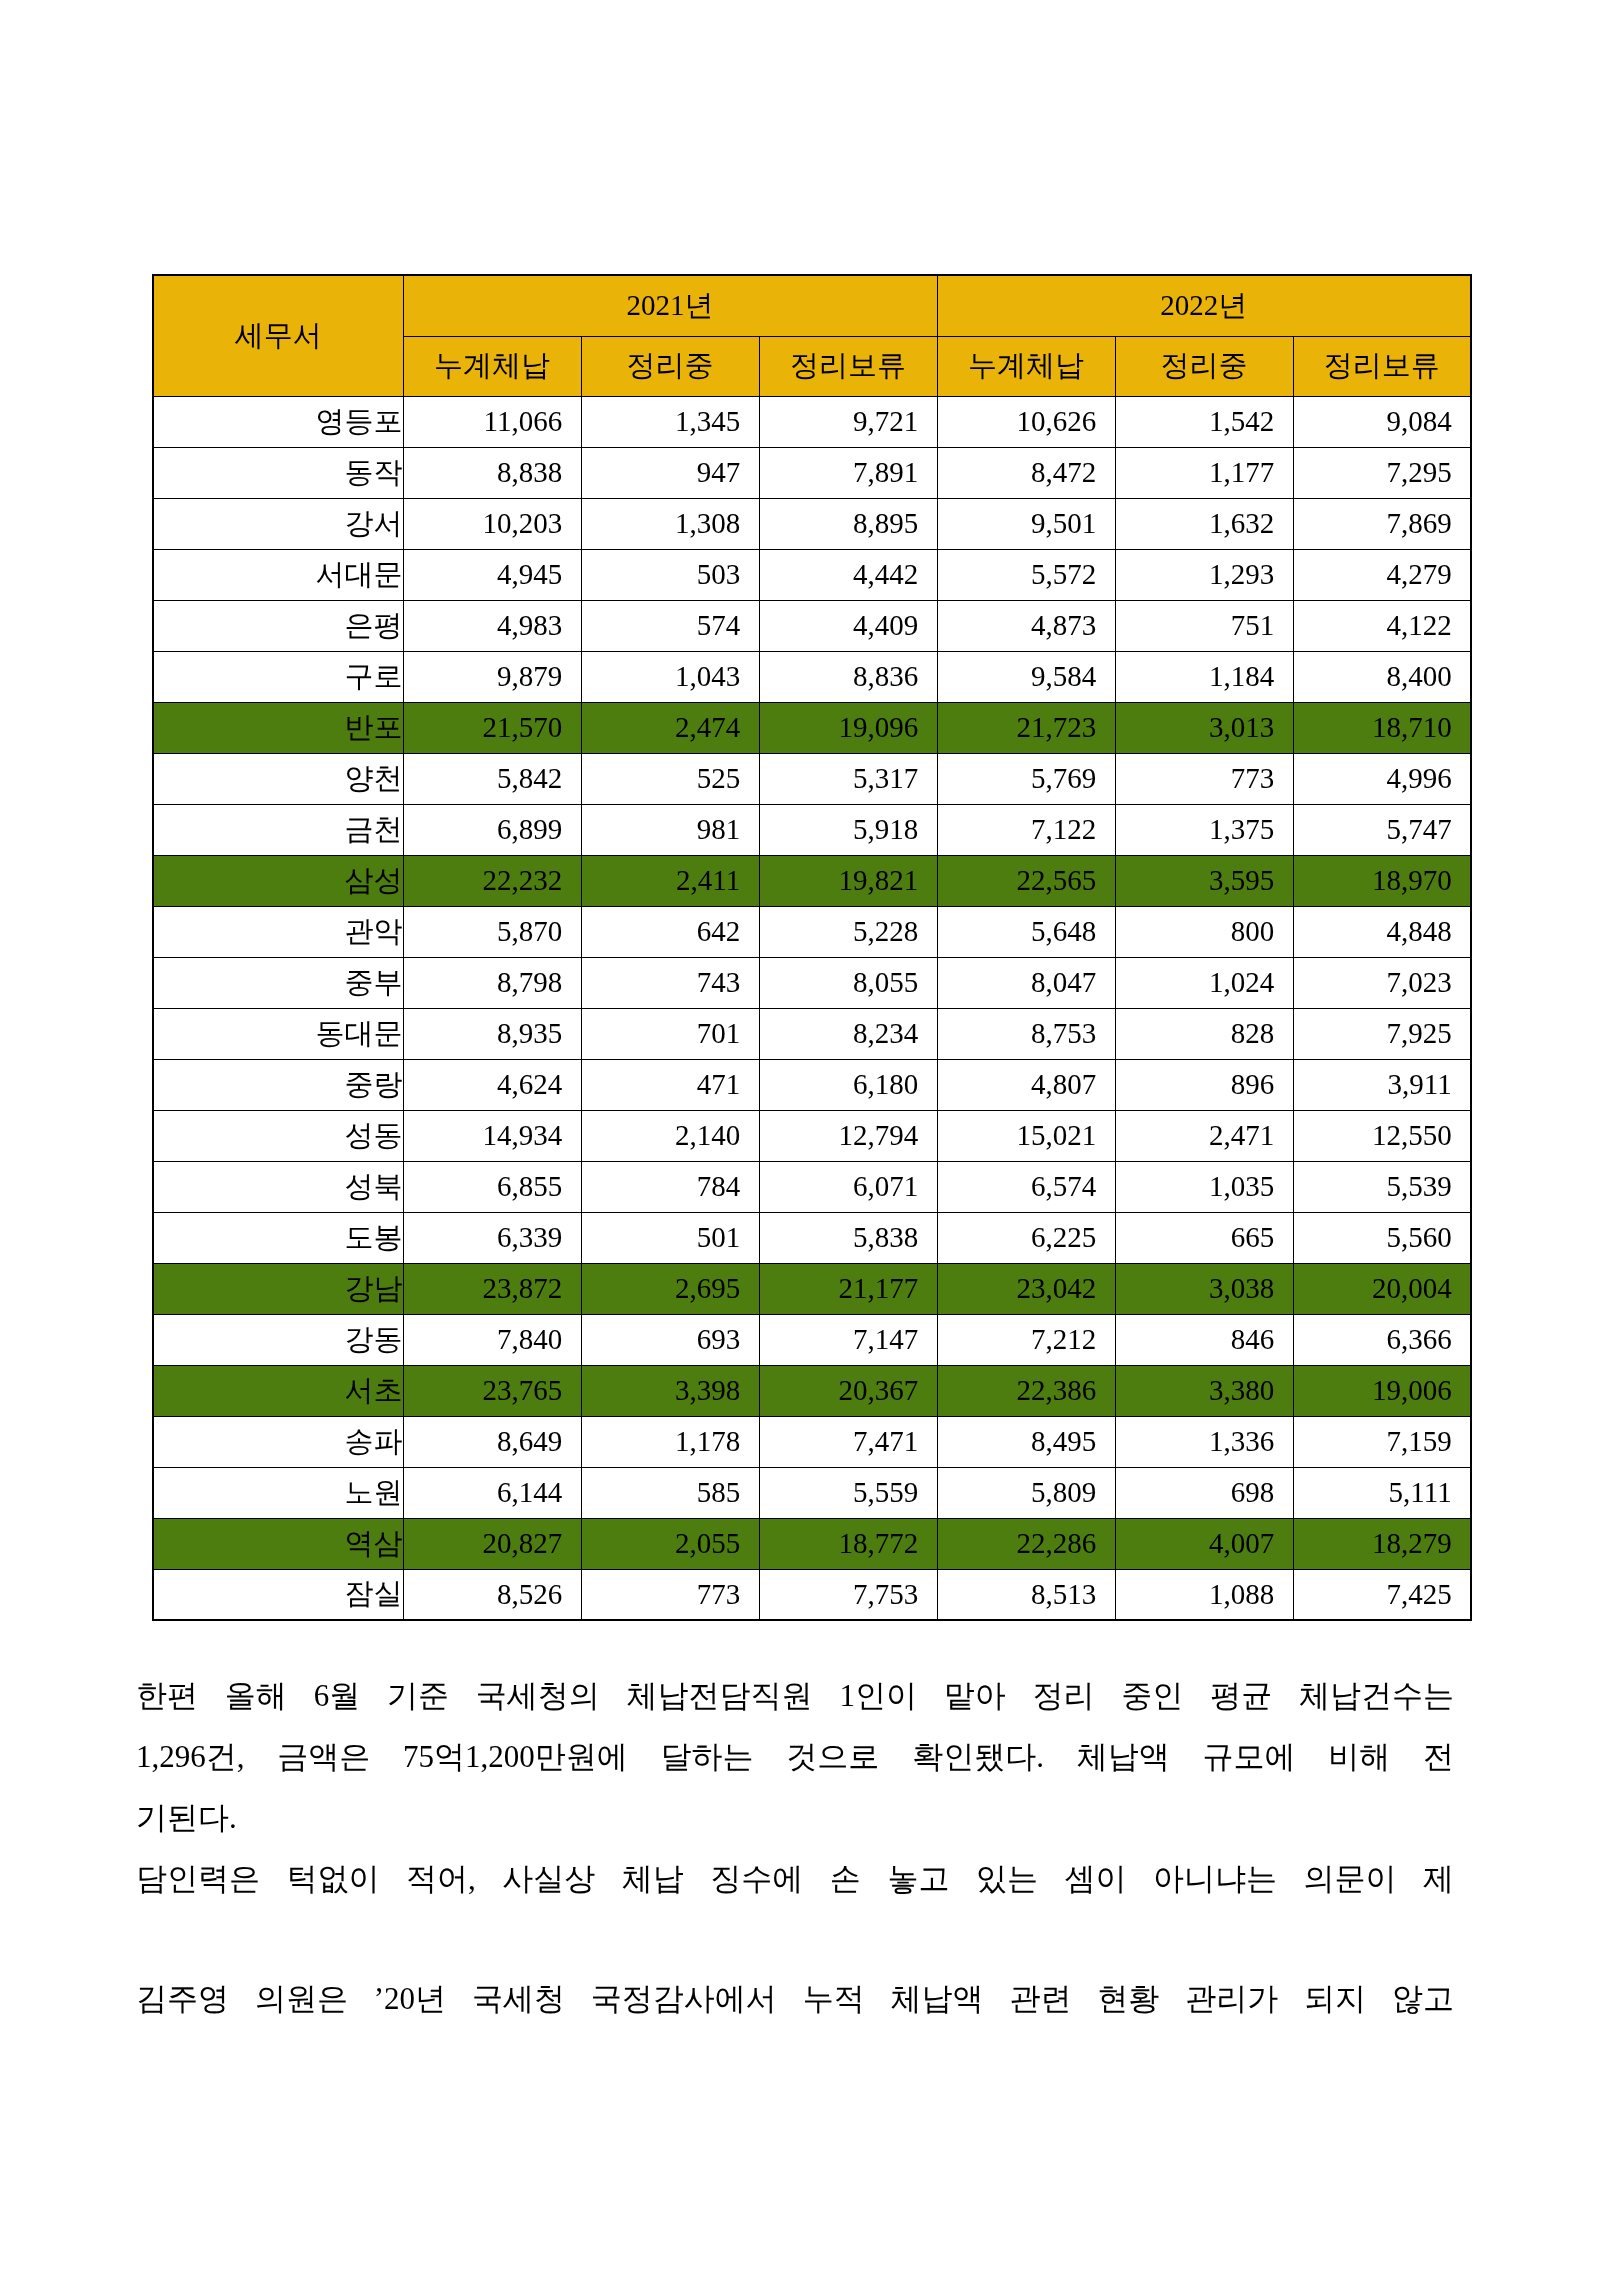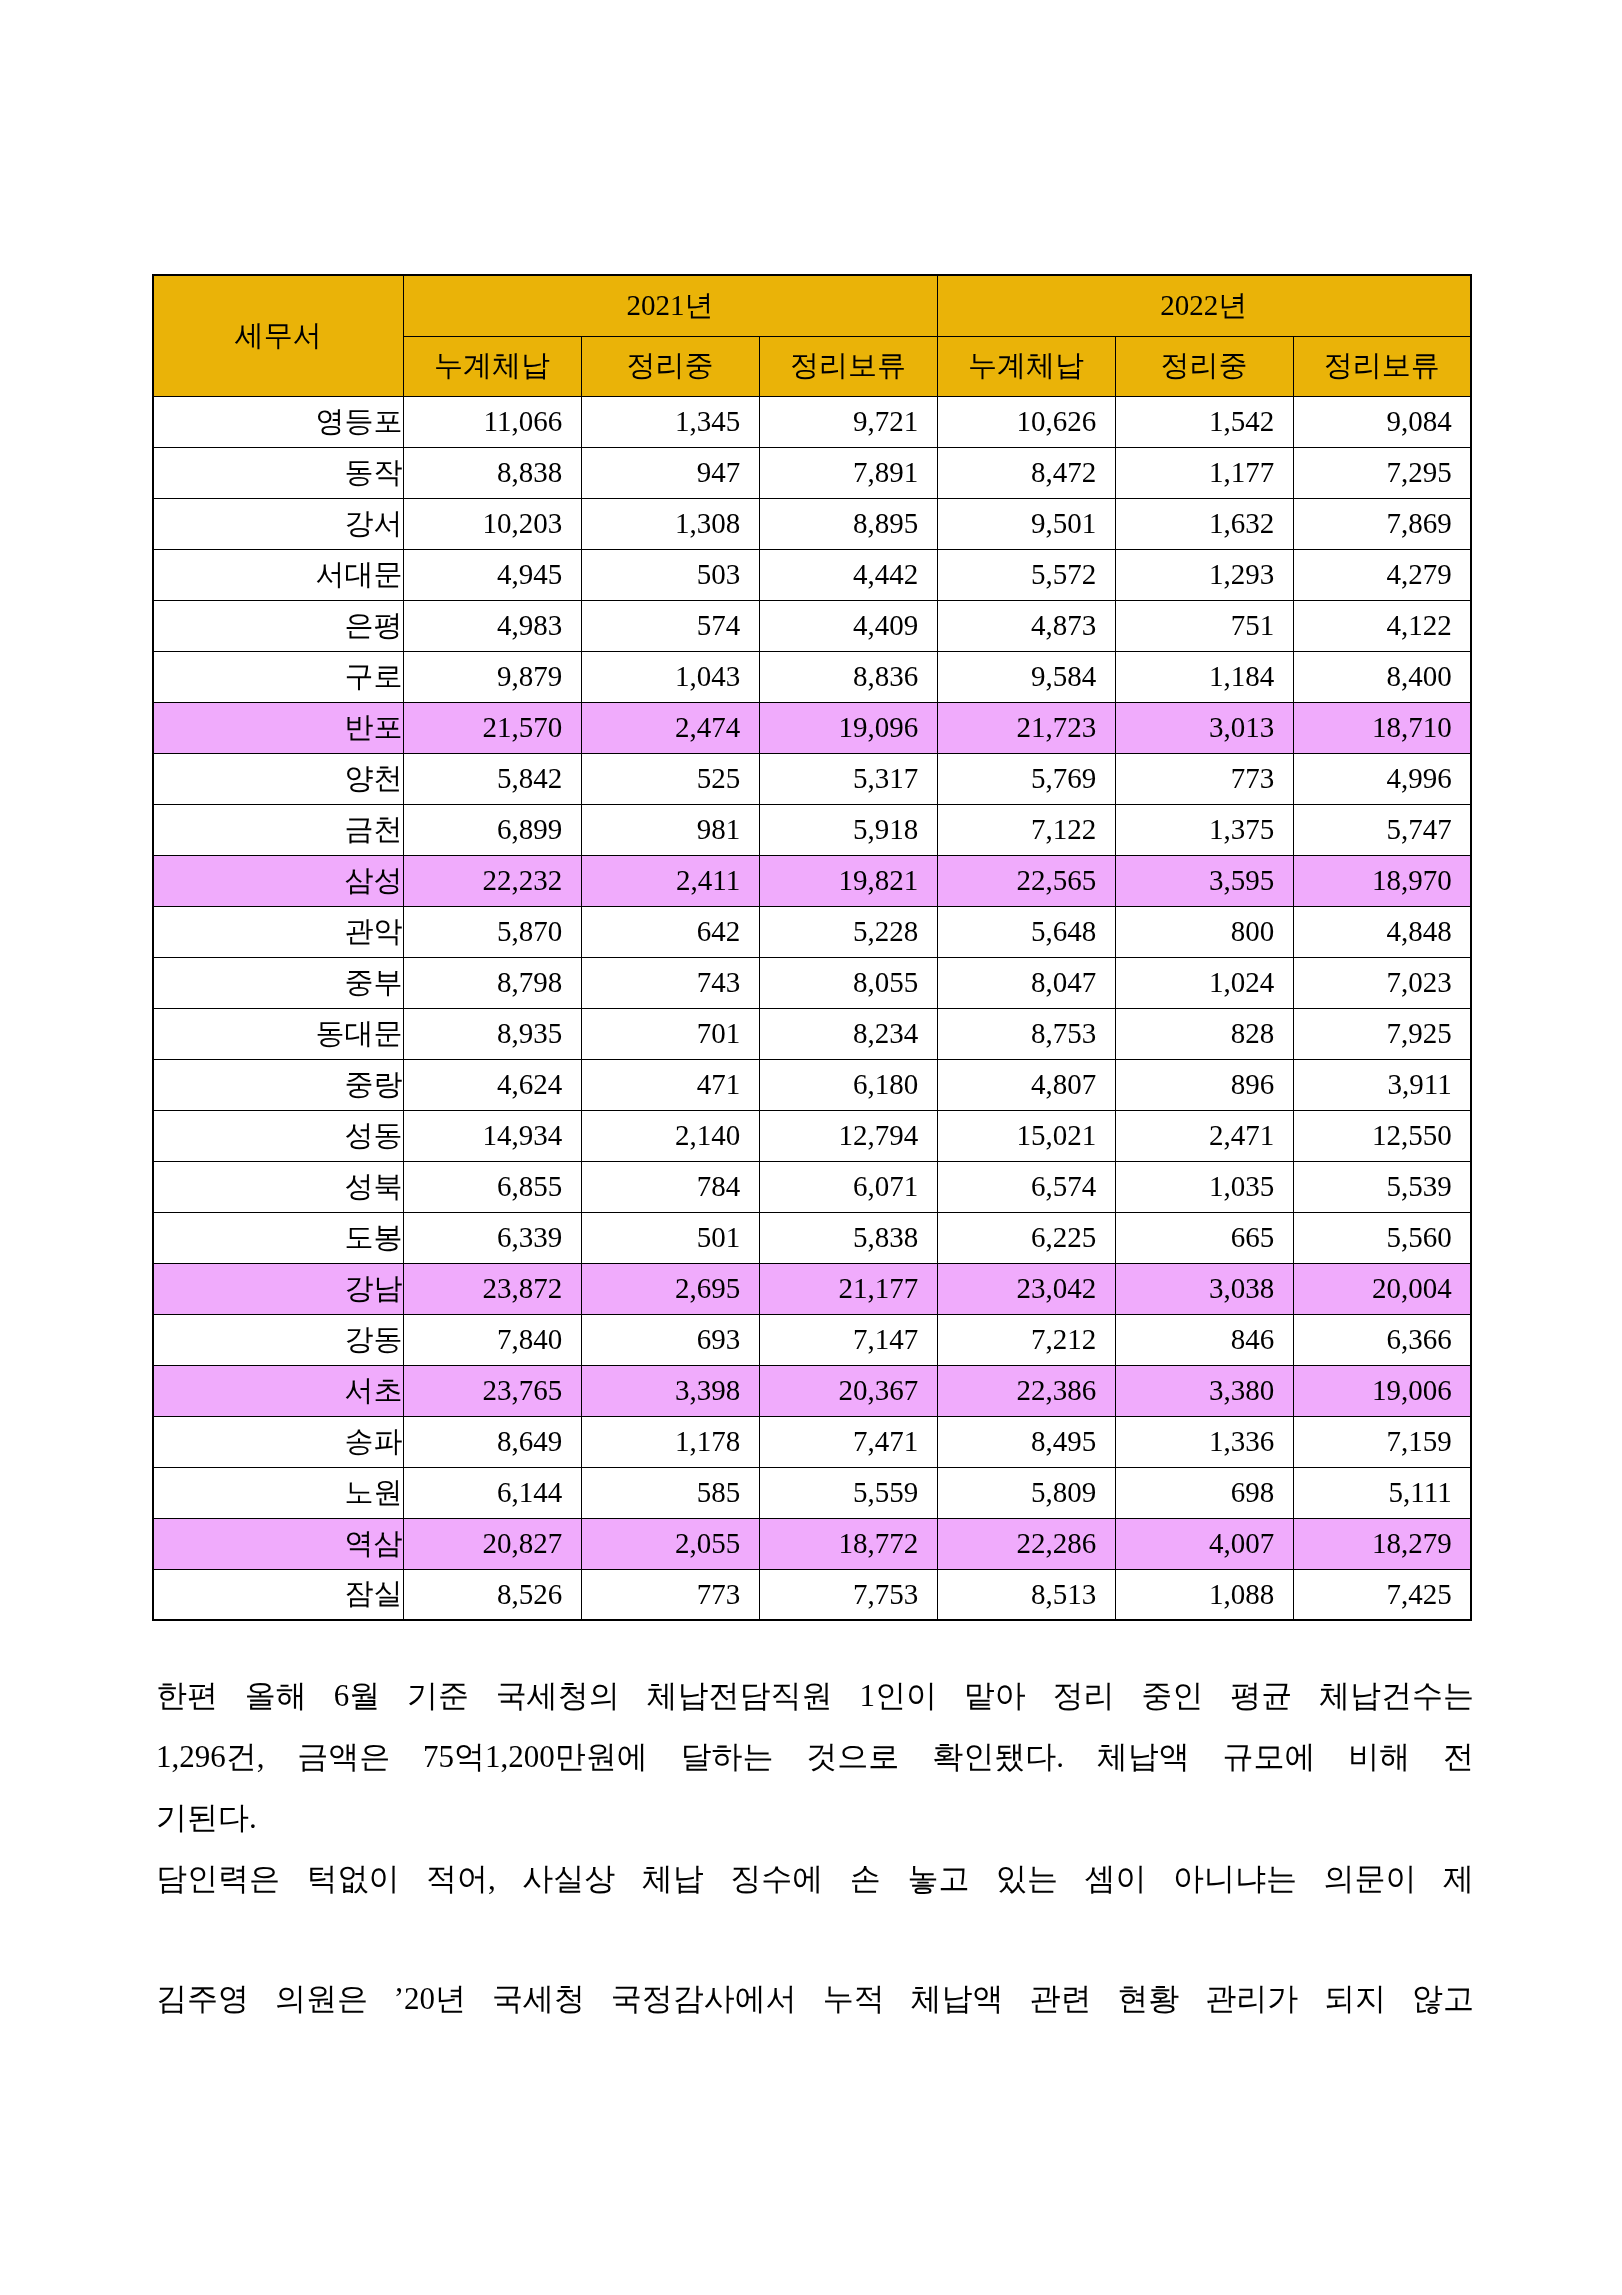--- a/index.html
+++ b/index.html
@@ -41,26 +41,26 @@
     padding: 0;
     overflow: hidden;
     white-space: nowrap;
   }
   .data-table thead th { background: #eab308; text-align: center; }
   .data-table thead tr.year-row    { height: 61px; }
   .data-table thead tr.subhdr-row  { height: 60px; margin-left: 36px; }
   .data-table tbody tr { height: 51px; }
   .data-table td.office { text-align: right; }
   .data-table td.num    { text-align: right; padding-right: 18.3px; }
-  .data-table tbody tr.hl td { background: #f0abfc; }
+  .data-table tbody tr.hl td { background: #4d7c0f; }
 
   
   .para {
     position: absolute;
-    left: 156px;
+    left: 136px;
     width: 1318px;
     font-size: 31px;
     line-height: 61px;
     overflow: hidden;
   }
   #para1 { top: 1665px; }
   #para2 { top: 1968px; }
   .pline { width: 100%; word-break: break-all; }
   .pline.just { text-align: justify; text-align-last: justify; }
   .pline.plain { text-align: left; }

